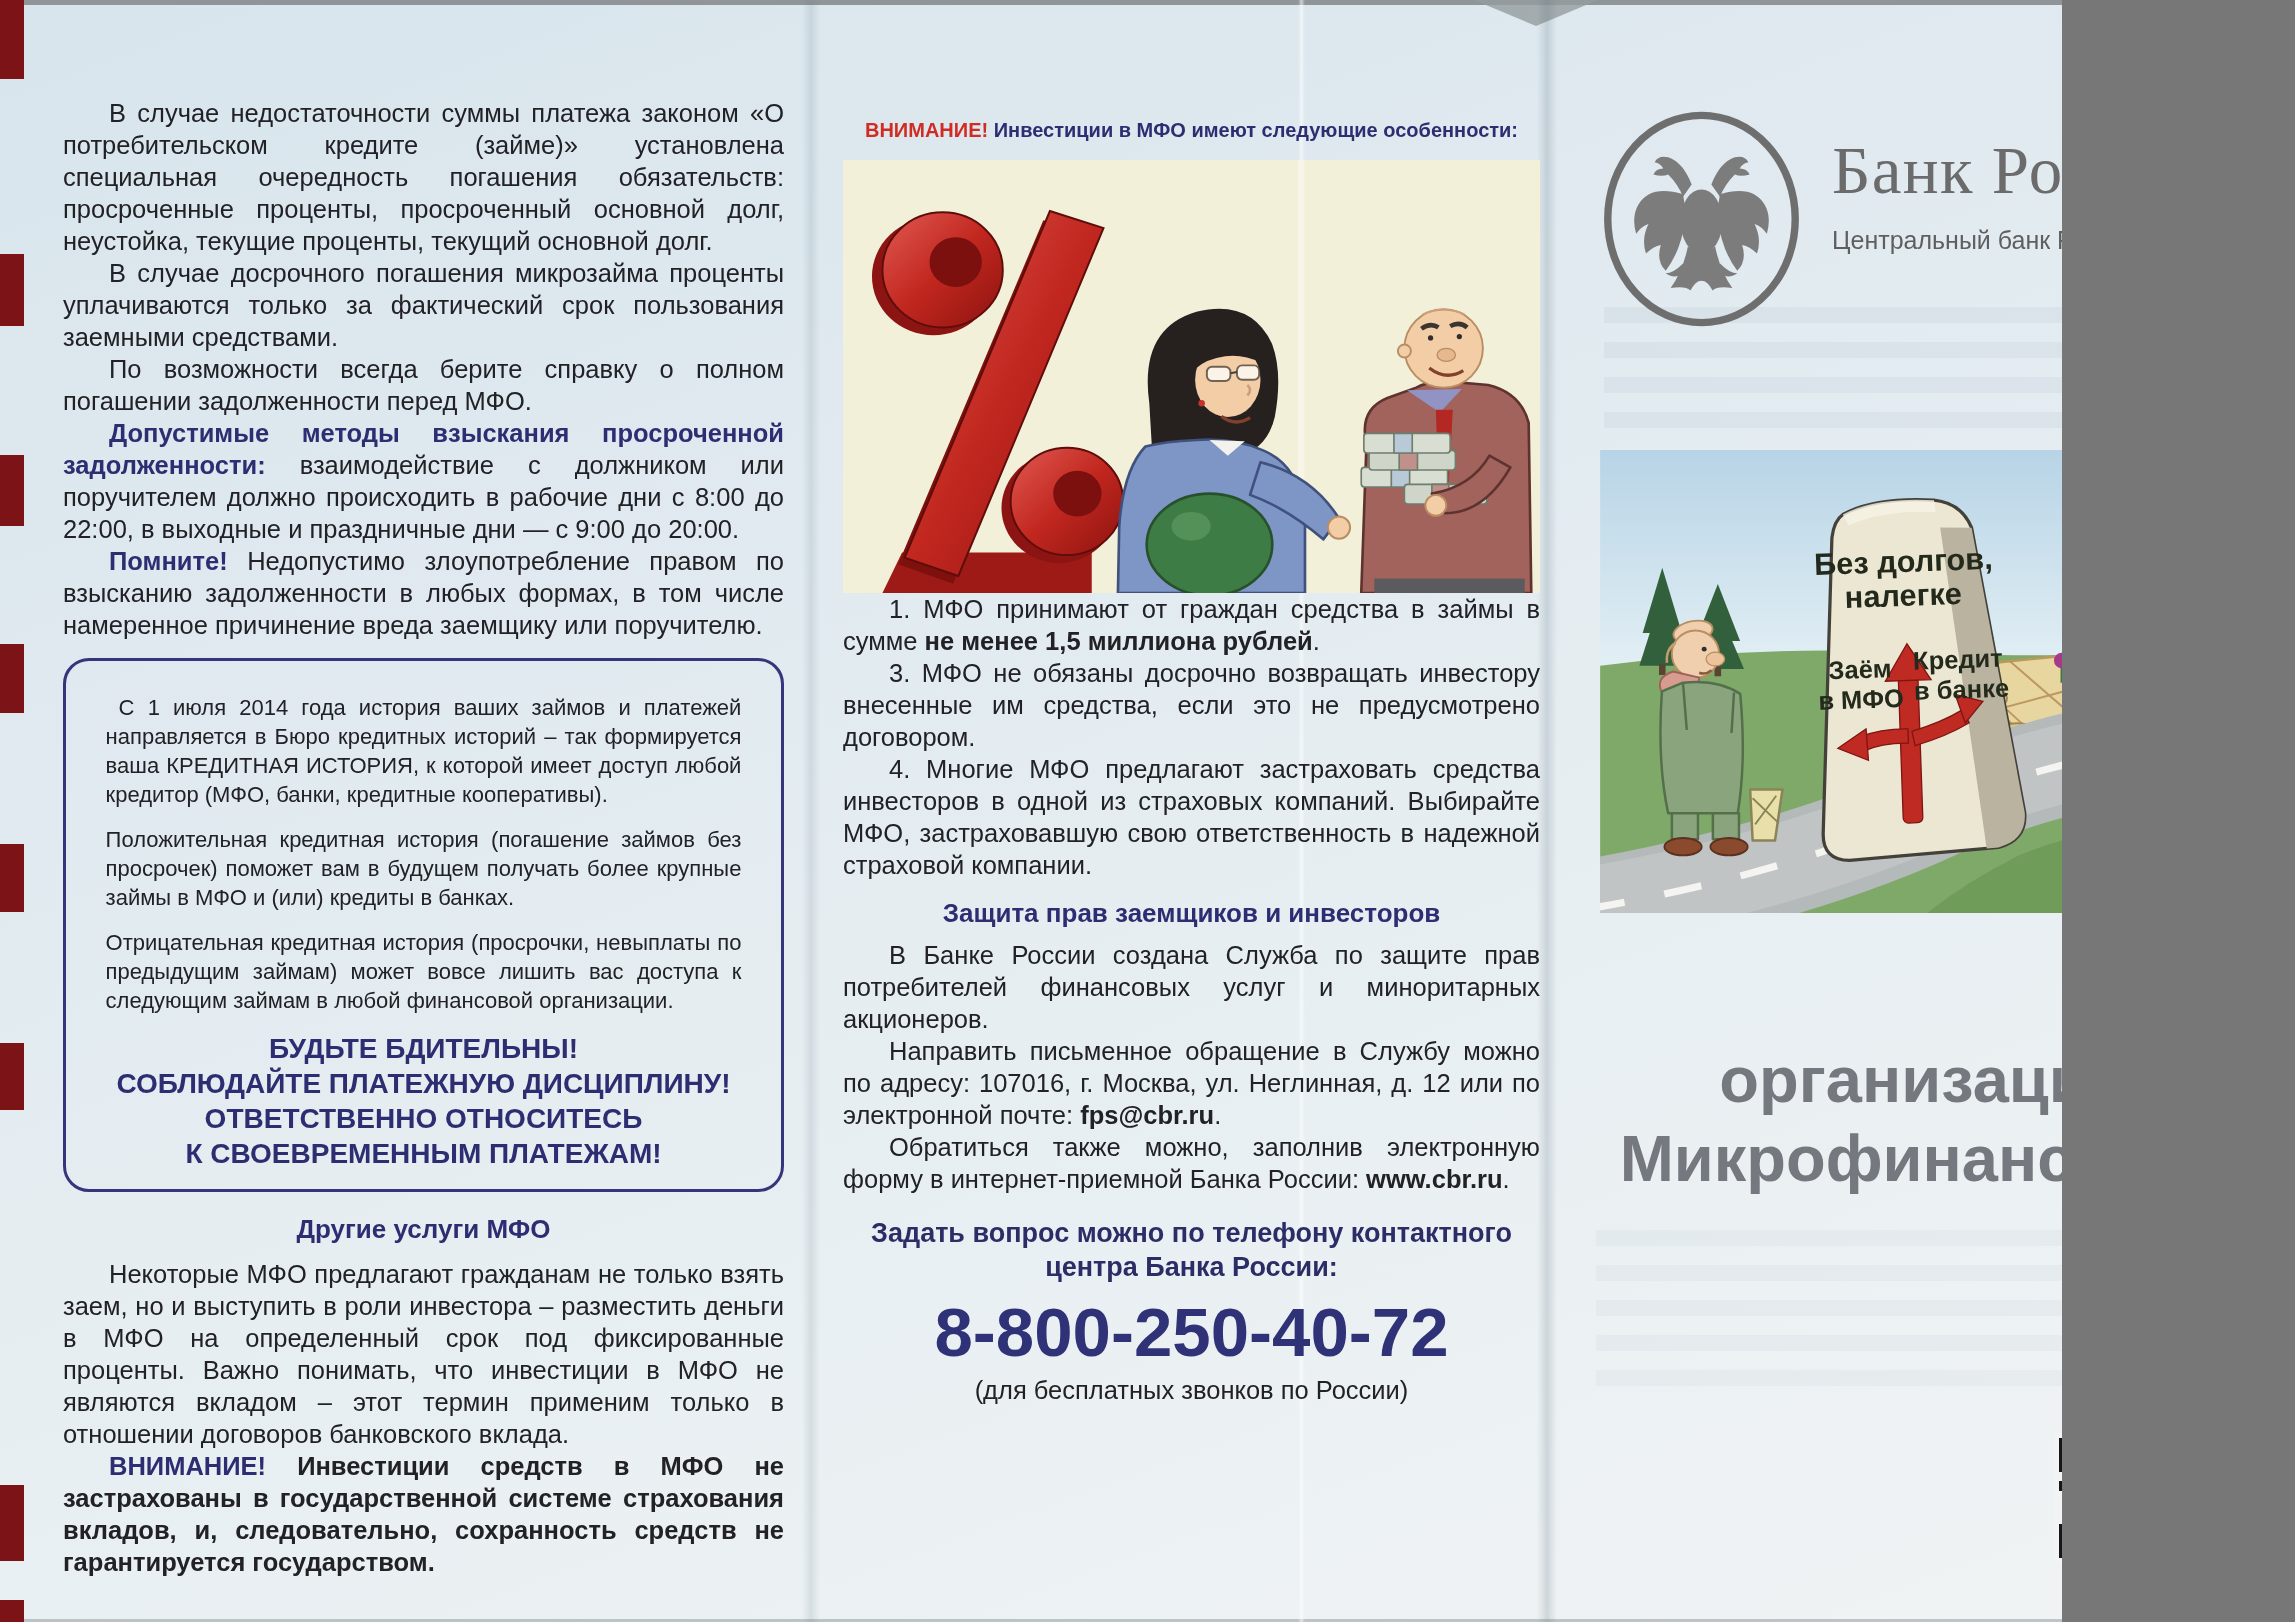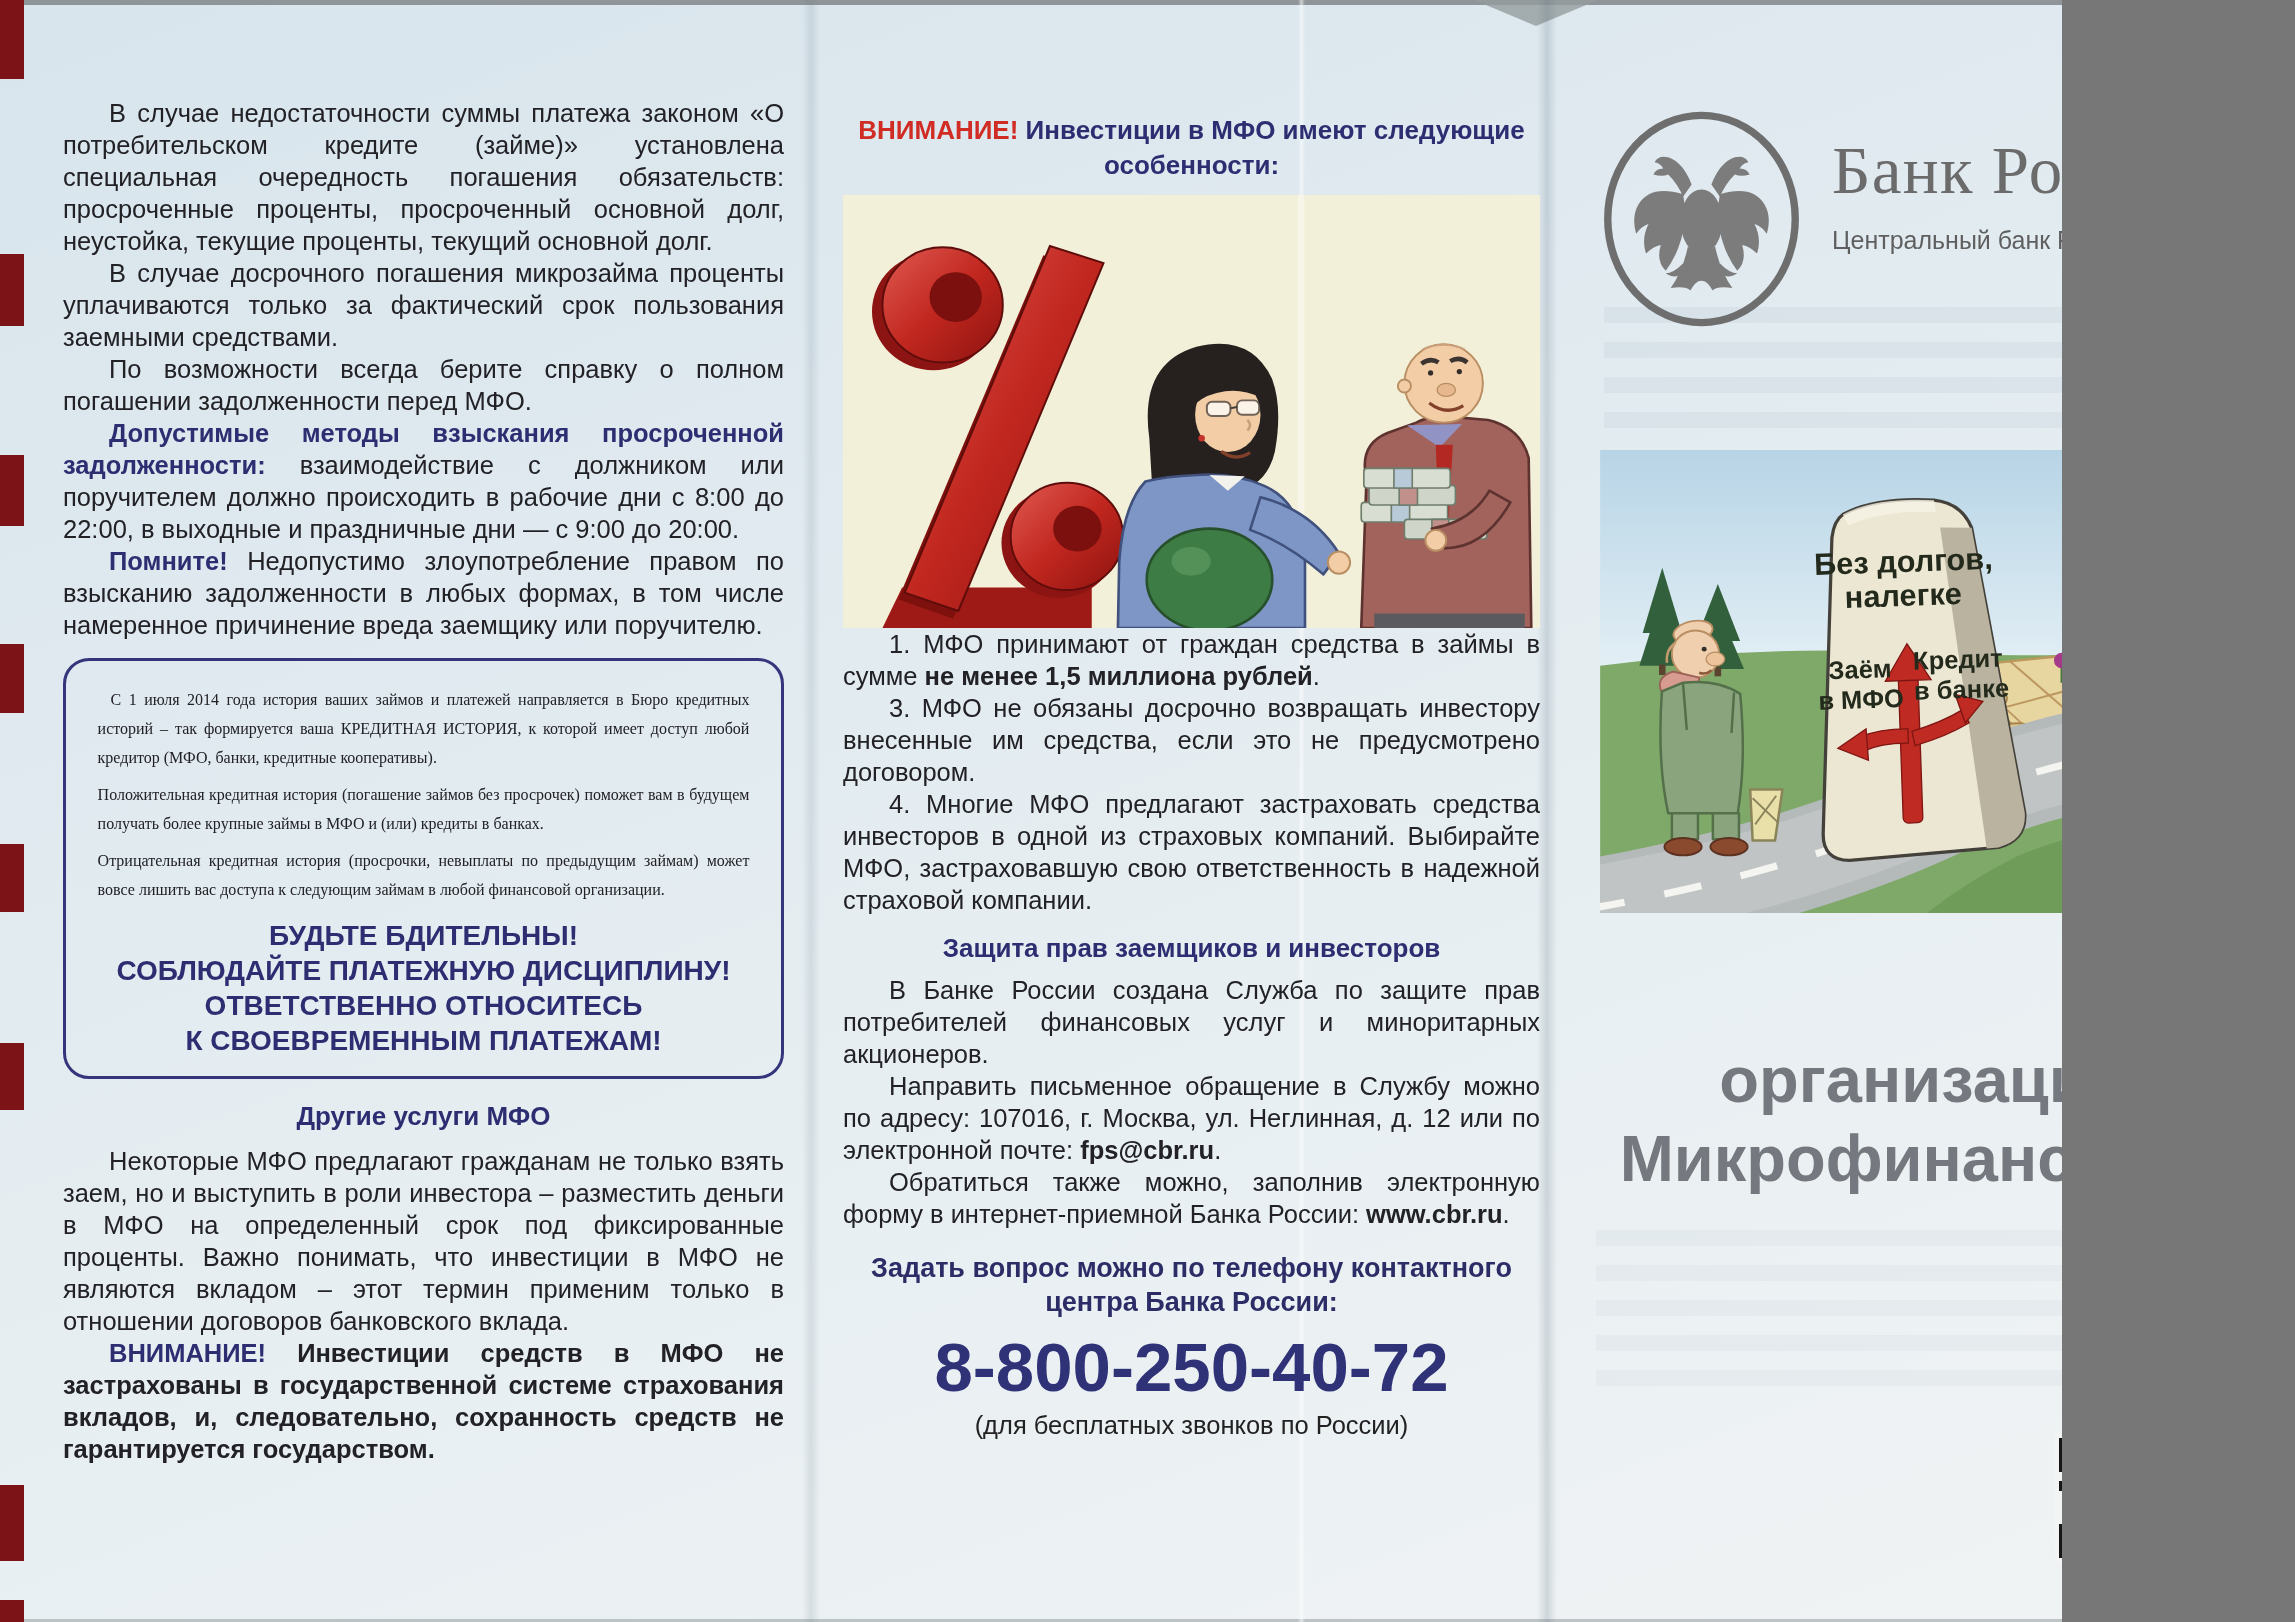--- a/index.html
+++ b/index.html
@@ -23,26 +23,26 @@
   .ghost{position:absolute;opacity:.06;
     background:repeating-linear-gradient(180deg,#4a6080 0 15.7px,transparent 15.7px 35px);}
   
   p.body{font-size:25.5px;line-height:32px;text-align:justify;margin:0;text-indent:46px;}
   .lead{color:#2d2d72;font-weight:bold;}
   .b-black{font-weight:bold;}
   .center-heading{text-align:center;font-weight:bold;color:#2d2d72;font-size:26px;margin:22px 0 13px;}
   
   .col-left{position:absolute;left:63px;top:97px;width:721px;}
   .info-box{margin-top:17px;border:3.3px solid #35357c;border-radius:26px;padding:15.7px 23.6px 18.3px;}
-  .info-box p{font-size:16px;line-height:29px;text-align:justify;text-indent:0;margin:8px;font-family:Liberation Serif, serif;}
+  .info-box p{font-size:22px;line-height:29px;text-align:justify;text-indent:0;margin:16px;}
   .info-box p.first{text-indent:13px;}
   .slogan{margin-top:14.4px;text-align:center;font-weight:bold;color:#2d2d72;font-size:28px;line-height:35px;}
   
   .col-mid{position:absolute;left:843px;top:113px;width:697px;}
-  .mid-heading{text-align:center;font-weight:bold;font-size:26px;line-height:35px;color:#2d2d72;}
+  .mid-heading{text-align:center;font-weight:bold;font-size:20px;line-height:35px;color:#2d2d72;}
   .attention{color:#d02c24;}
   .mid-illustration{margin-top:11.8px;width:100%;height:433px;background:#f3f0da;}
   .mid-illustration svg{display:block;width:100%;height:100%;}
   .list-start{margin-top:14.4px;}
   .prot-head{margin:17px 0 10.5px;}
   .phone-heading{margin-top:21px;text-align:center;font-weight:bold;color:#2c2c66;font-size:27px;line-height:34px;}
   .phone-number{margin-top:9.2px;text-align:center;font-weight:bold;color:#303278;font-size:69px;}
   .phone-note{margin-top:3.9px;text-align:center;font-size:25.5px;color:#222;}
   
   .logo-block{position:absolute;left:1596px;top:108px;width:663px;height:222px;}

